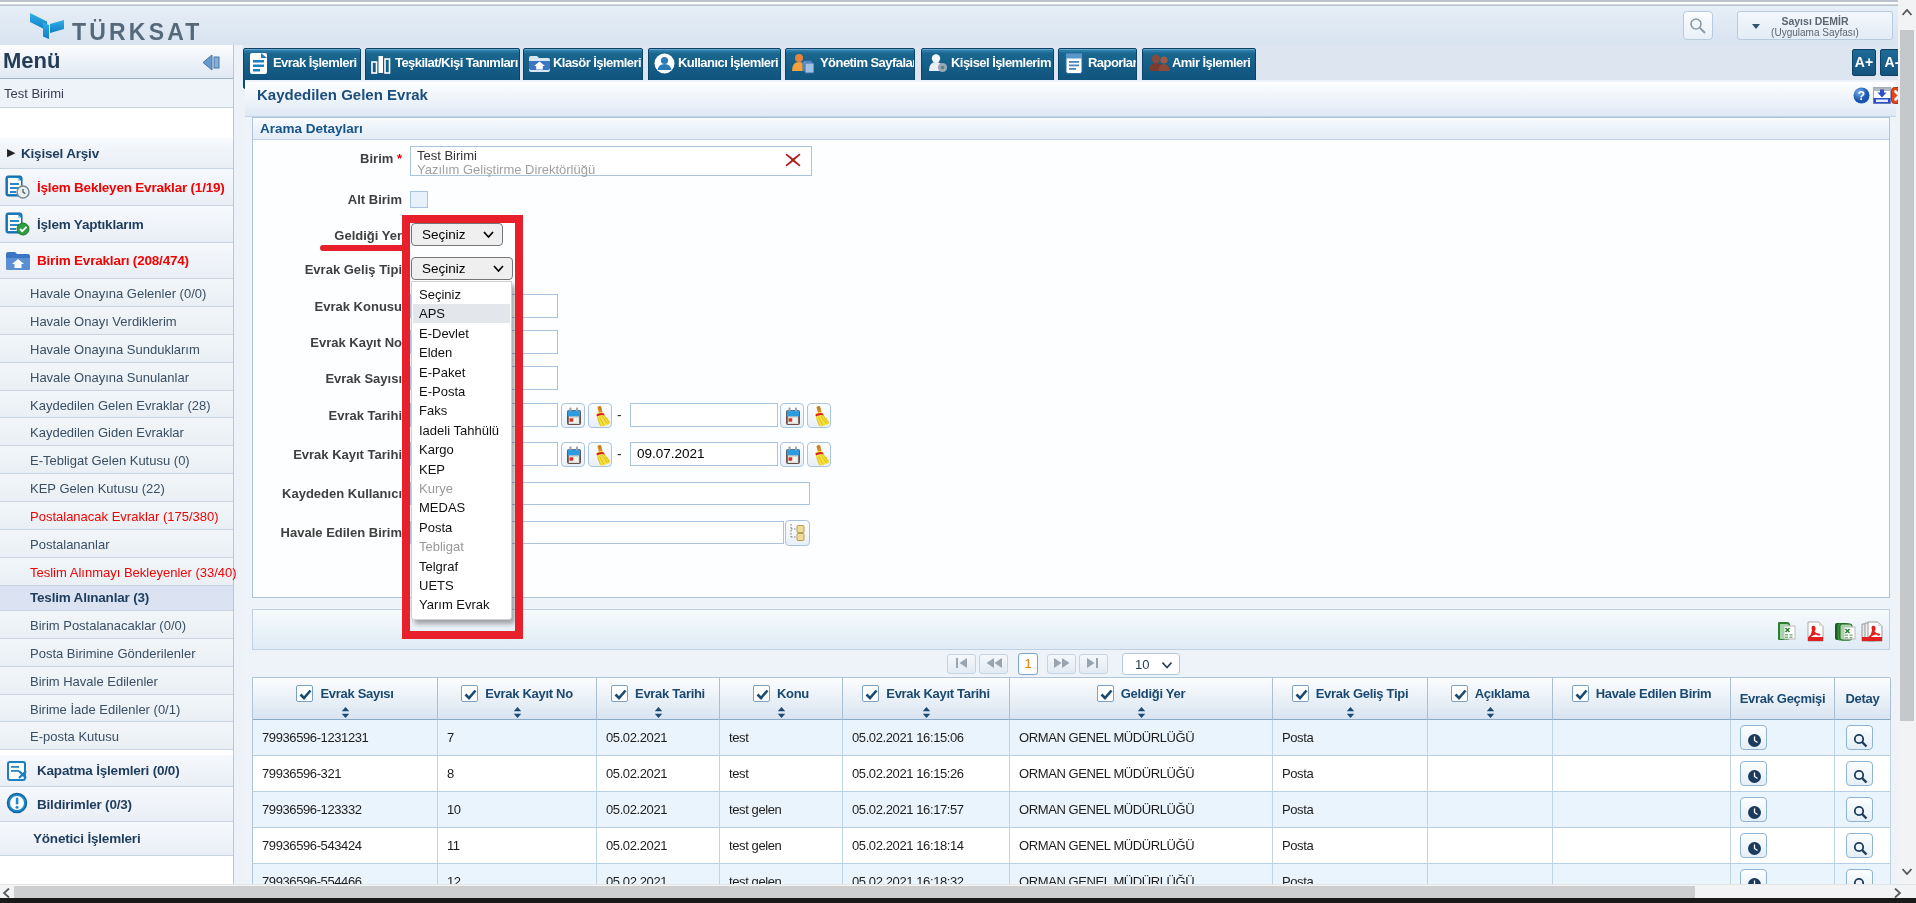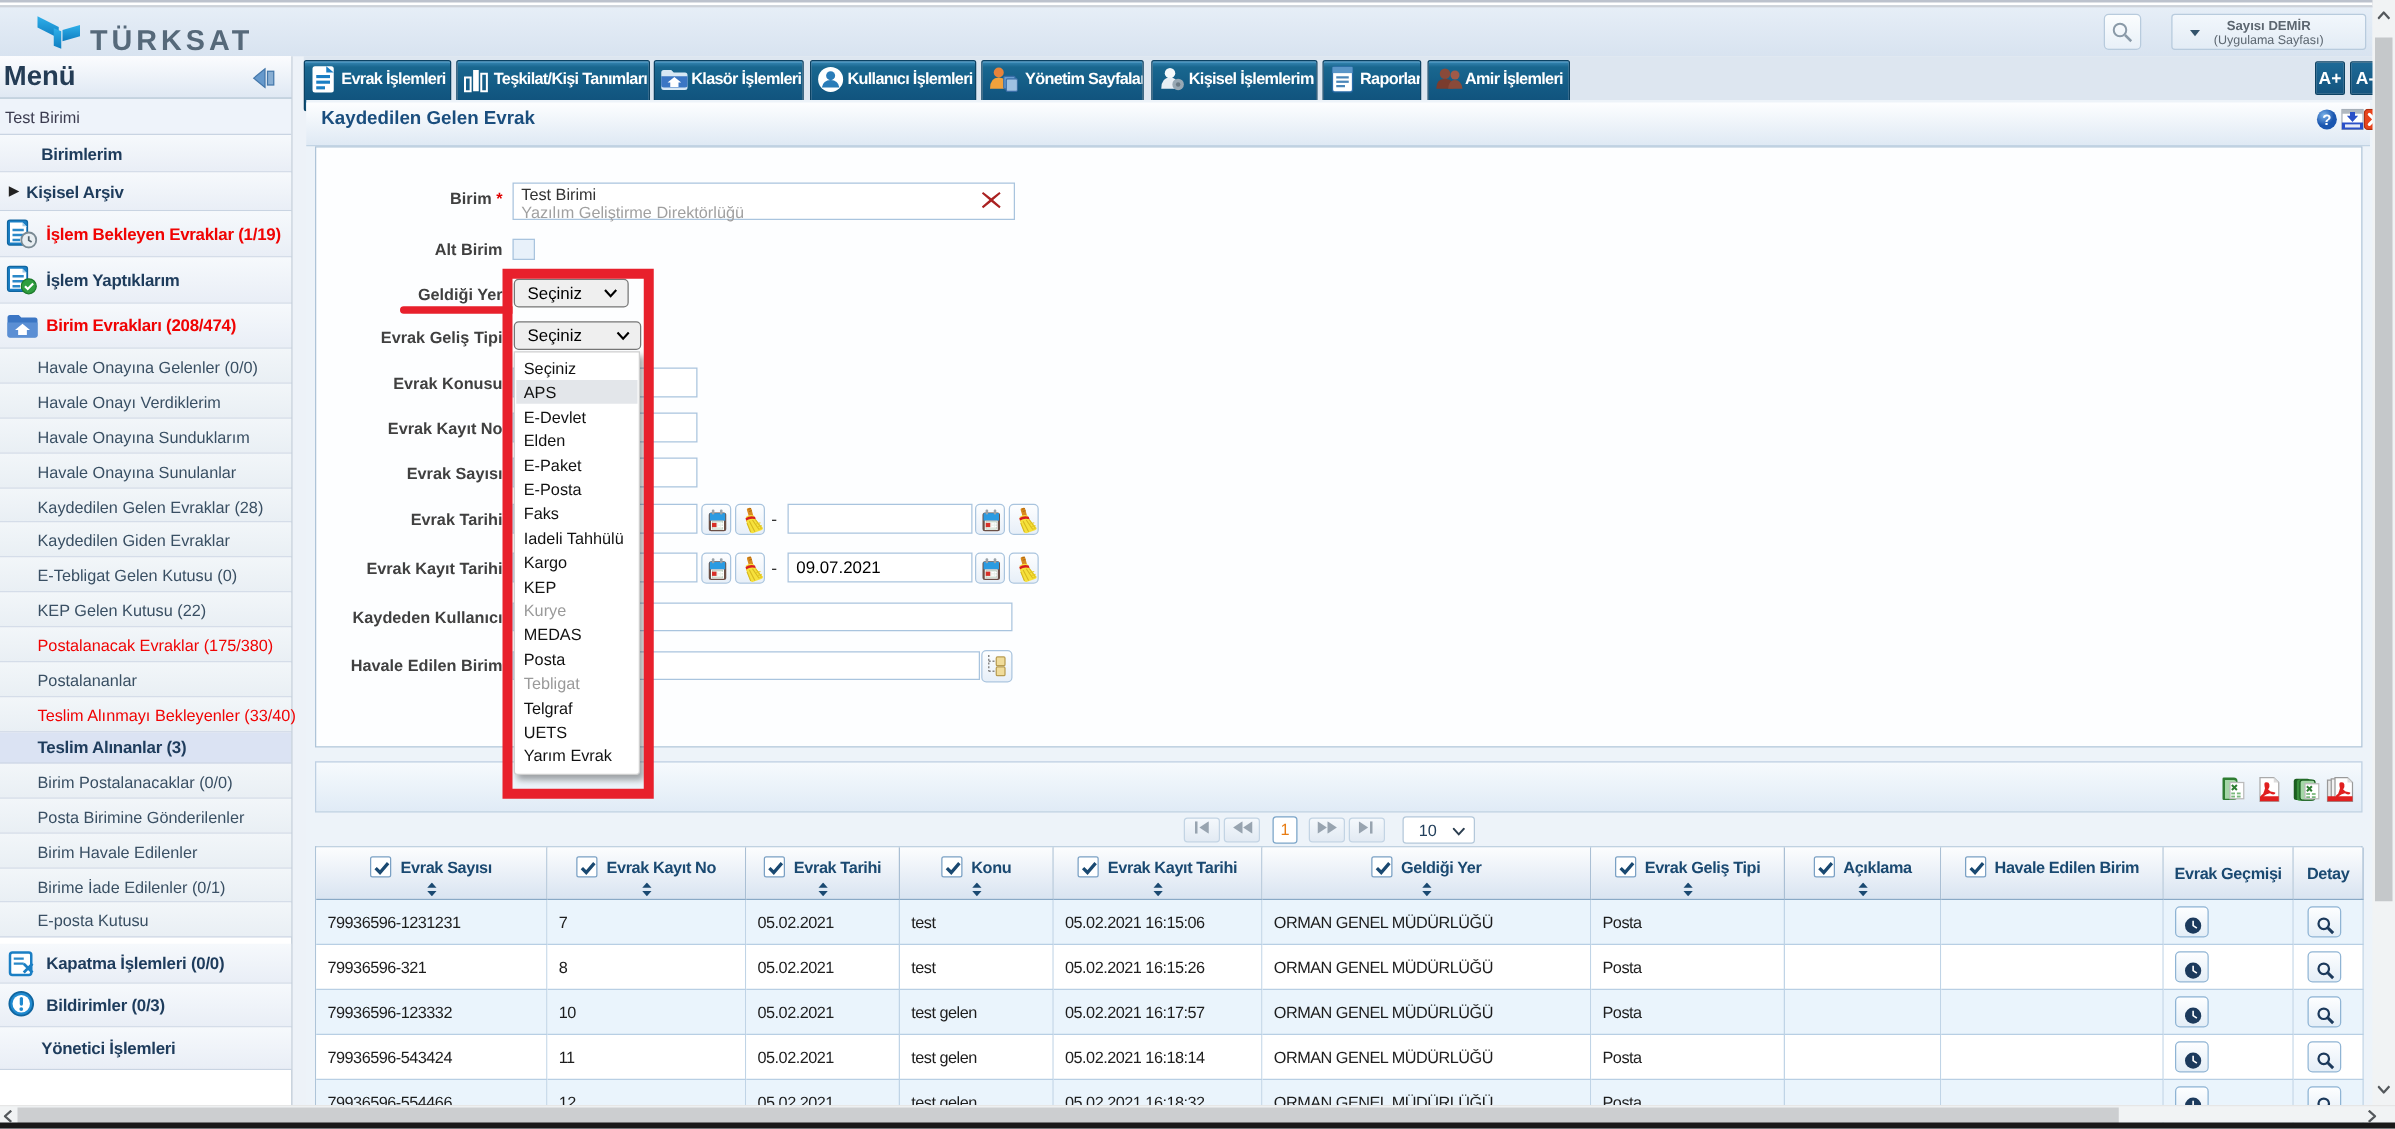--- a/index.html
+++ b/index.html
@@ -111,23 +111,20 @@
 <div class="abs" id="menu">
 <div class="abs" id="menuhead">
       <div class="t">Menü</div>
       <svg style="position:absolute;left:202px;top:9px" width="22" height="17" viewBox="0 0 22 17">
         <polygon points="1,8.5 10,1 10,16" fill="#6699cc" stroke="#4477aa"></polygon>
         <rect x="12" y="3" width="5" height="11" fill="#88aed3" stroke="#4477aa"></rect>
       </svg>
     </div>
 <div class="mrow" style="top:34px;height:29px;background:#eef3fa;">
       <div class="mtxt" style="left:4px;top:7px;font-size:13px;color:#3c3c50;">Test Birimi</div>
-    </div>
-<div class="mrow" style="top:63px;height:30px;">
-      <div class="mtxt mbold" style="left:33px;top:8px;">Birimlerim</div>
     </div>
 <div class="mrow" style="top:93px;height:31px;">
       <div class="mtxt" style="left:7px;top:8px;color:#222;font-size:11px;">▶</div>
       <div class="mtxt mbold" style="left:21px;top:8px;">Kişisel Arşiv</div>
     </div>
 <div class="mrow" style="top:124px;height:37px;">
       <svg style="position:absolute;left:5px;top:6px" width="25" height="24" viewBox="0 0 25 24">
         <rect x="1" y="1" width="16" height="20" rx="2" fill="#1b7fc4" stroke="#10659f"></rect>
         <path d="M3 3 h10 l3 3 v13 h-13 z" fill="#fff"></path>
         <path d="M13 3 l3 3 h-3 z" fill="#9fcbe8"></path>
@@ -305,20 +302,23 @@
           <rect x="0.5" y="11" width="17" height="5.5" fill="#2a50c8"></rect>
           <rect x="3" y="12.5" width="12" height="2.5" fill="#e8ecf8"></rect>
           <path d="M9 10.5 L4.5 5.5 L7 5.5 L7 2.5 L11 2.5 L11 5.5 L13.5 5.5 Z" fill="#2a50c8"></path>
         </svg></div>
       <div style="position:absolute;left:1646px;top:5px;"><svg width="17" height="17" viewBox="0 0 17 17">
           <rect x="0.5" y="0.5" width="16" height="16" rx="3" fill="#e8431c" stroke="#b03010"></rect>
           <path d="M4.5 4.5 L12.5 12.5 M12.5 4.5 L4.5 12.5" stroke="#fff" stroke-width="2.6" stroke-linecap="round"></path>
         </svg></div>
     </div>
   <div class="abs" id="spanel">
+    <div class="hd">
+        <span>Arama Detayları</span>
+      </div>
 <div class="flabel" style="left:-71px;top:33px;width:220px;">Birim <span style="color:#e00000;">*</span></div>
 <div class="finput" style="left:157px;top:28px;width:402px;height:30px;">
         <div style="position:absolute;left:6px;top:1px;font-size:13px;color:#333;">Test Birimi</div>
         <div style="position:absolute;left:6px;top:15px;font-size:13px;color:#a0a0a0;">Yazılım Geliştirme Direktörlüğü</div>
         <svg style="position:absolute;right:10px;top:6px" width="16" height="14" viewBox="0 0 16 14">
           <path d="M1.5 0.5 L8 5.6 L14.5 0.5 L15.5 1.8 L9.5 7 L15.5 12.2 L14.5 13.5 L8 8.4 L1.5 13.5 L0.5 12.2 L6.5 7 L0.5 1.8 Z" fill="#aa2222"></path>
         </svg>
       </div>
 <div class="flabel" style="left:-71px;top:74px;width:220px;">Alt Birim</div>
 <div class="finput" style="left:157px;top:73px;width:18px;height:17px;background:#e8f1fa;border-color:#a9c4de;"></div>

